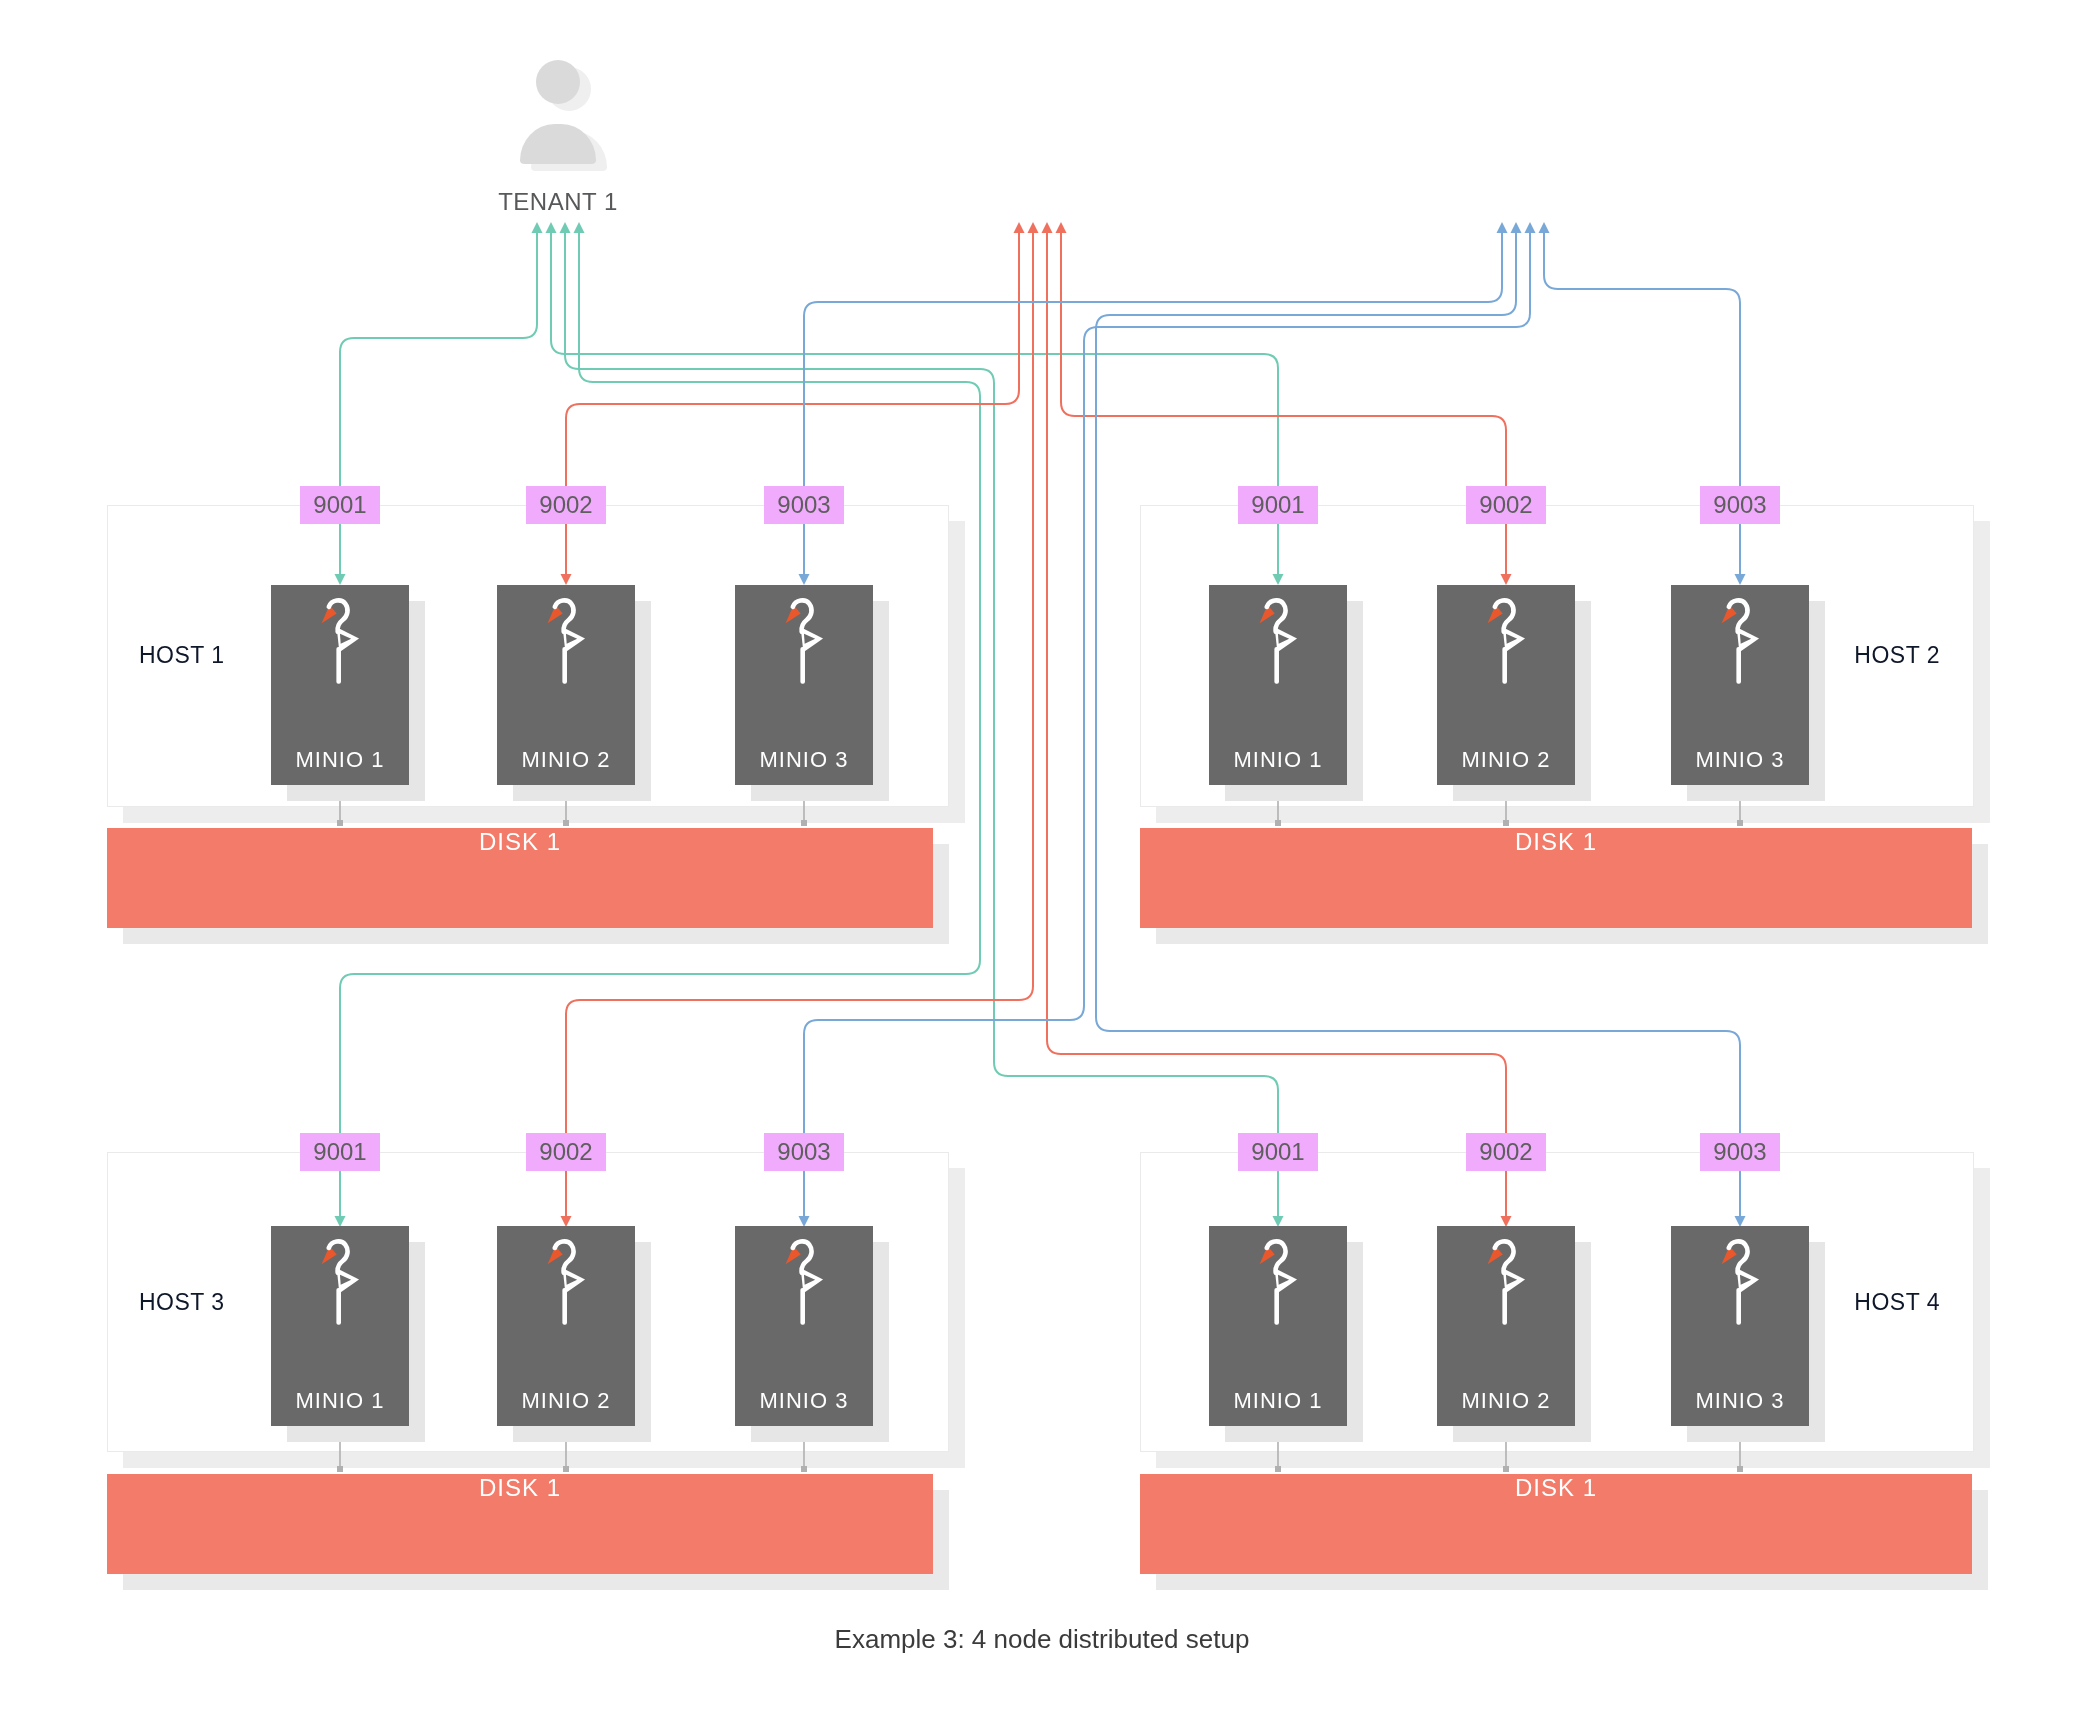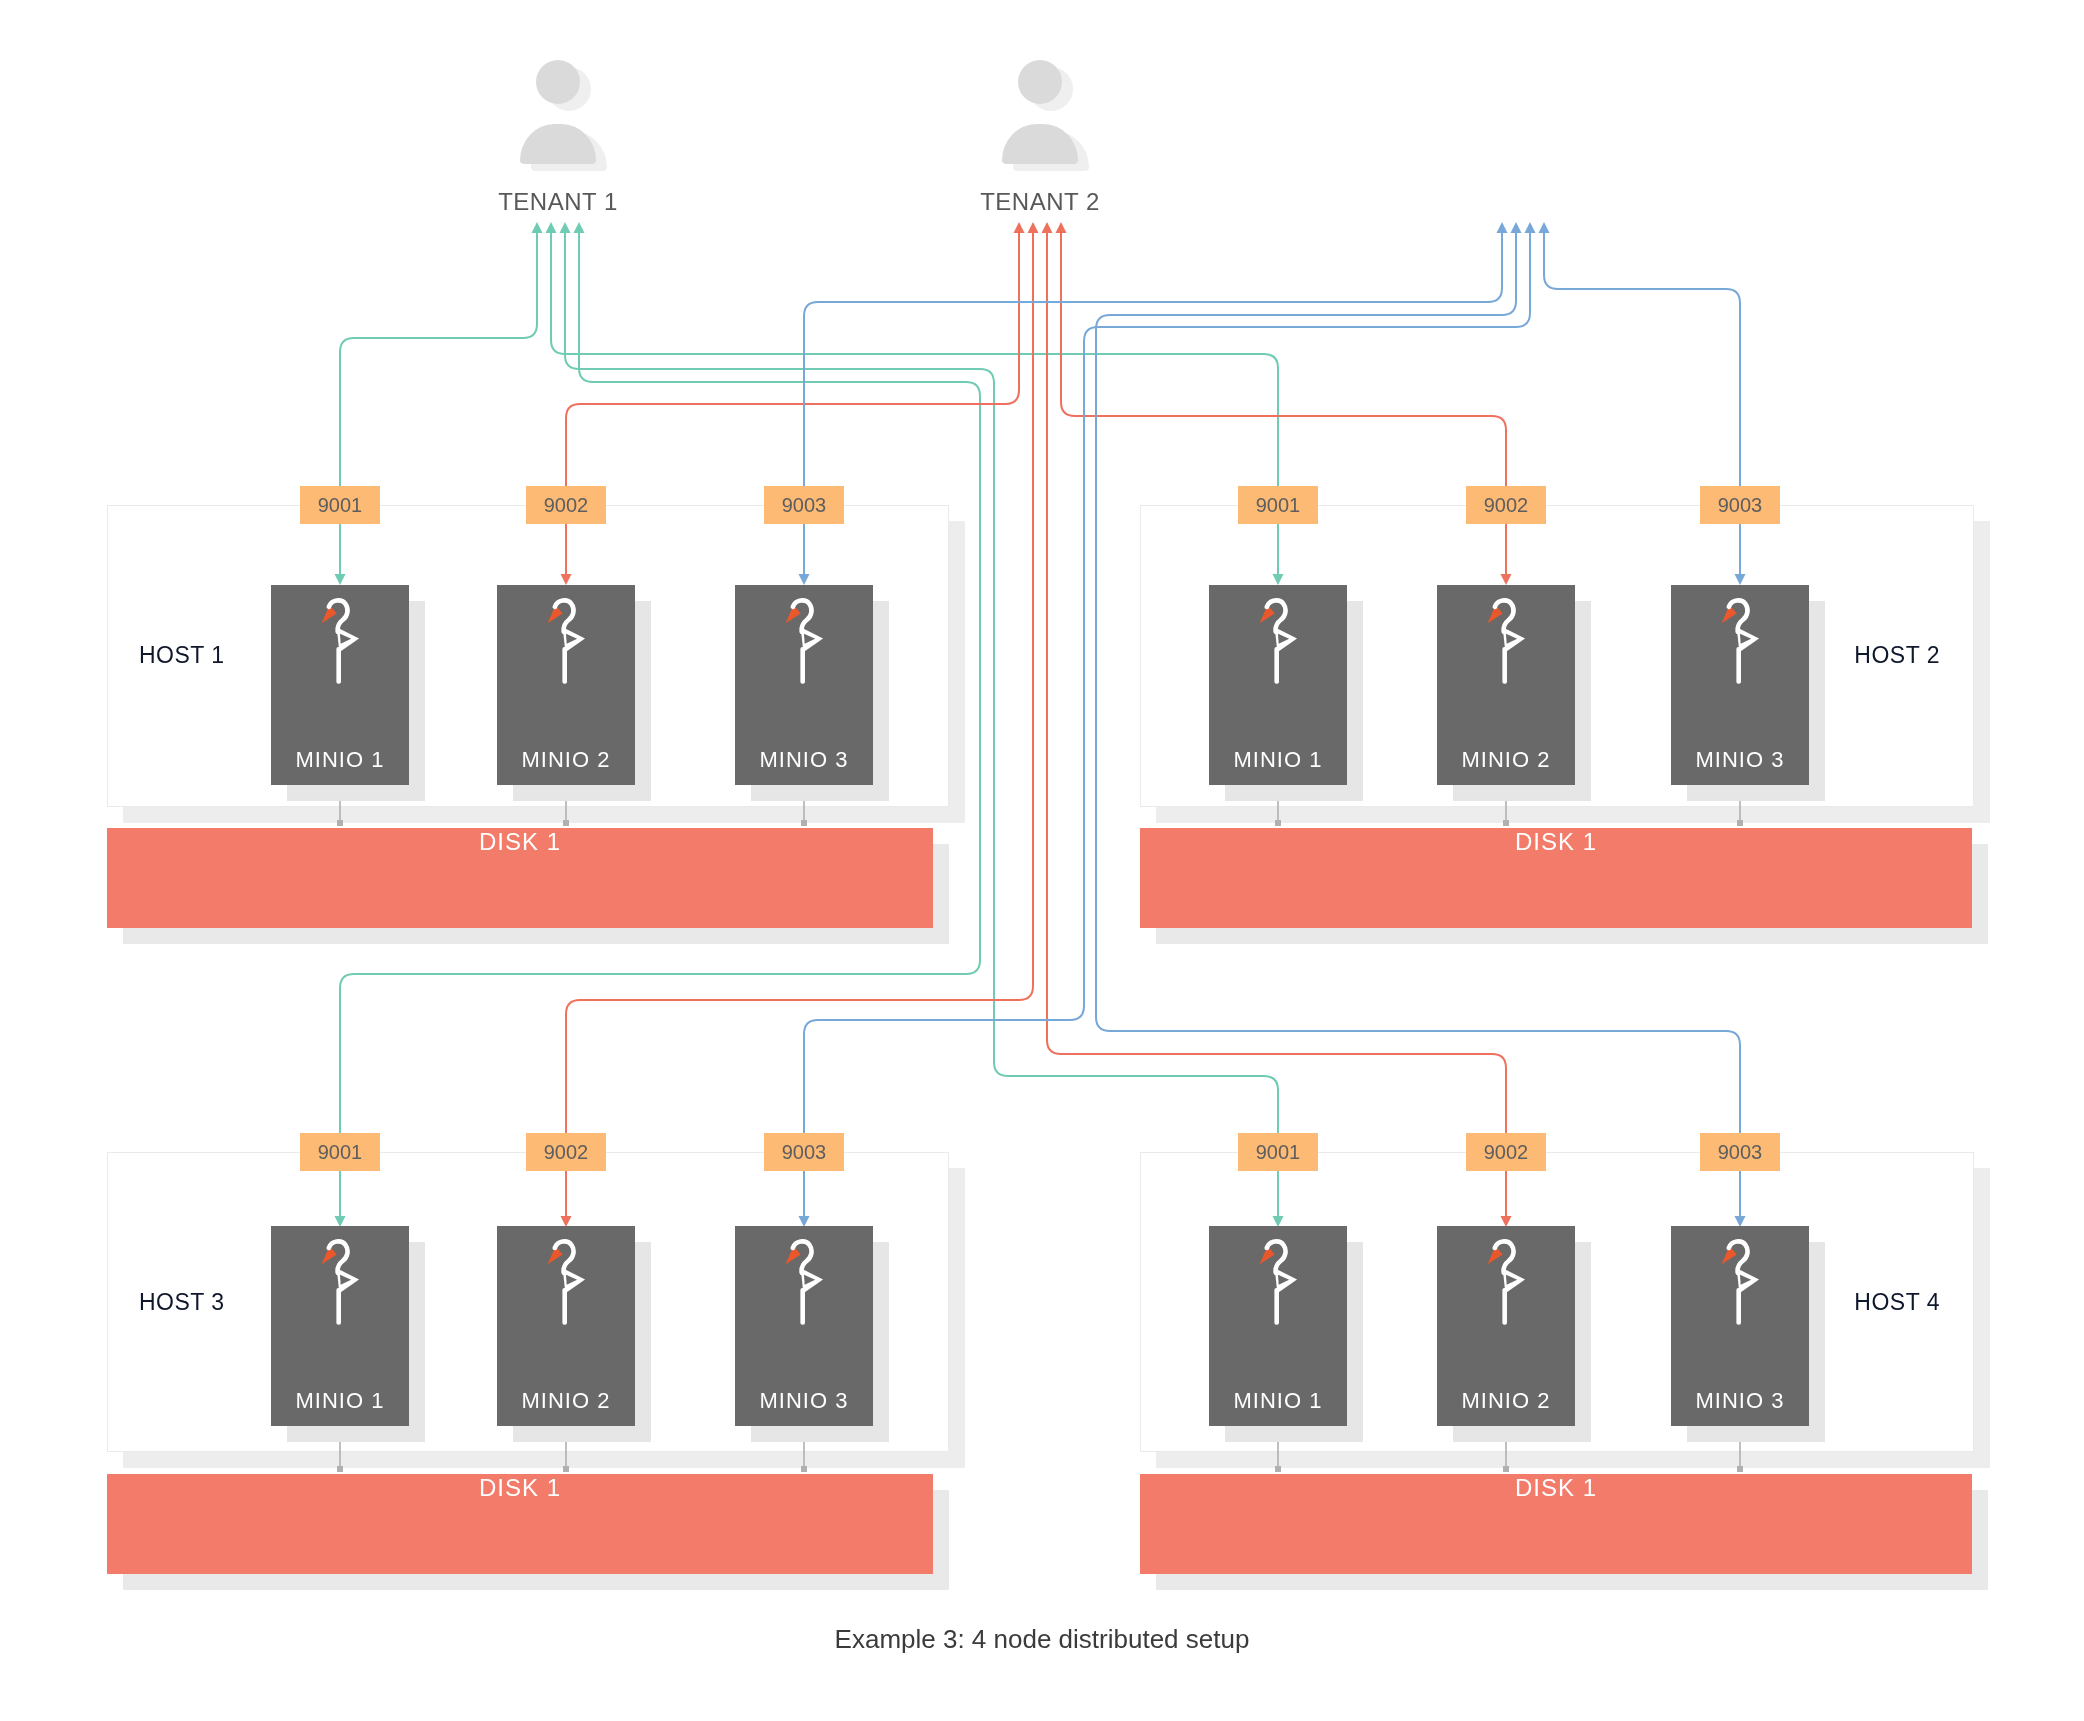--- a/index.html
+++ b/index.html
@@ -29,21 +29,21 @@
   .hl-4{left:1820px;top:1289px;text-align:right;}
   
   .mnode{position:absolute;width:138px;height:200px;background:#696969;box-shadow:16px 16px 0 0 #e6e6e6;
     display:flex;flex-direction:column;align-items:center;z-index:5;}
   .mnode svg.bird{margin-top:12px;}
   .minio-label{margin-top:auto;margin-bottom:12px;font-size:22px;color:#ffffff;letter-spacing:1px;}
   .r1{top:585px}.r2{top:1226px}
   .c11{left:271px}.c12{left:497px}.c13{left:735px}
   .c21{left:1209px}.c22{left:1437px}.c23{left:1671px}
   
-  .plabel{position:absolute;width:80px;height:38px;background:#fdba74;color:#5e5e5e;font-size:20px;
+  .plabel{position:absolute;width:80px;height:38px;background:#f0abfc;color:#5e5e5e;font-size:24px;
     display:flex;align-items:center;justify-content:center;z-index:6;}
   .pr1{top:486px}.pr2{top:1133px}
   .p11{left:300px}.p12{left:526px}.p13{left:764px}
   .p21{left:1238px}.p22{left:1466px}.p23{left:1700px}
   
   .disk{position:absolute;background:#f37b69;box-shadow:16px 16px 0 0 #e9e9e9;display:flex;justify-content:center;
     color:#fff;font-size:24px;letter-spacing:1px;z-index:1;}
   .disk-1{left:107px;top:828px;width:826px;height:100px;}
   .disk-2{left:1140px;top:828px;width:832px;height:100px;}
   .disk-3{left:107px;top:1474px;width:826px;height:100px;}
@@ -135,29 +135,20 @@
 
   <div class="tenant tenant-1">
     <div class="ticon">
       <div class="head-sh"></div>
         <div class="body-sh"></div>
         <div class="head"></div>
         <div class="body"></div>
     </div>
     <div class="tenant-label">TENANT 1</div>
   </div>
-  <div class="tenant tenant-2">
-    <div class="ticon">
-      <div class="head-sh"></div>
-        <div class="body-sh"></div>
-        <div class="head"></div>
-        <div class="body"></div>
-    </div>
-    <div class="tenant-label">TENANT 2</div>
-  </div>
 
   <div class="host host-1"></div>
   <div class="host host-2"></div>
   <div class="host host-3"></div>
   <div class="host host-4"></div>
 
   <div class="host-label hl-1">HOST 1</div>
   <div class="host-label hl-2">HOST 2</div>
   <div class="host-label hl-3">HOST 3</div>
   <div class="host-label hl-4">HOST 4</div>

